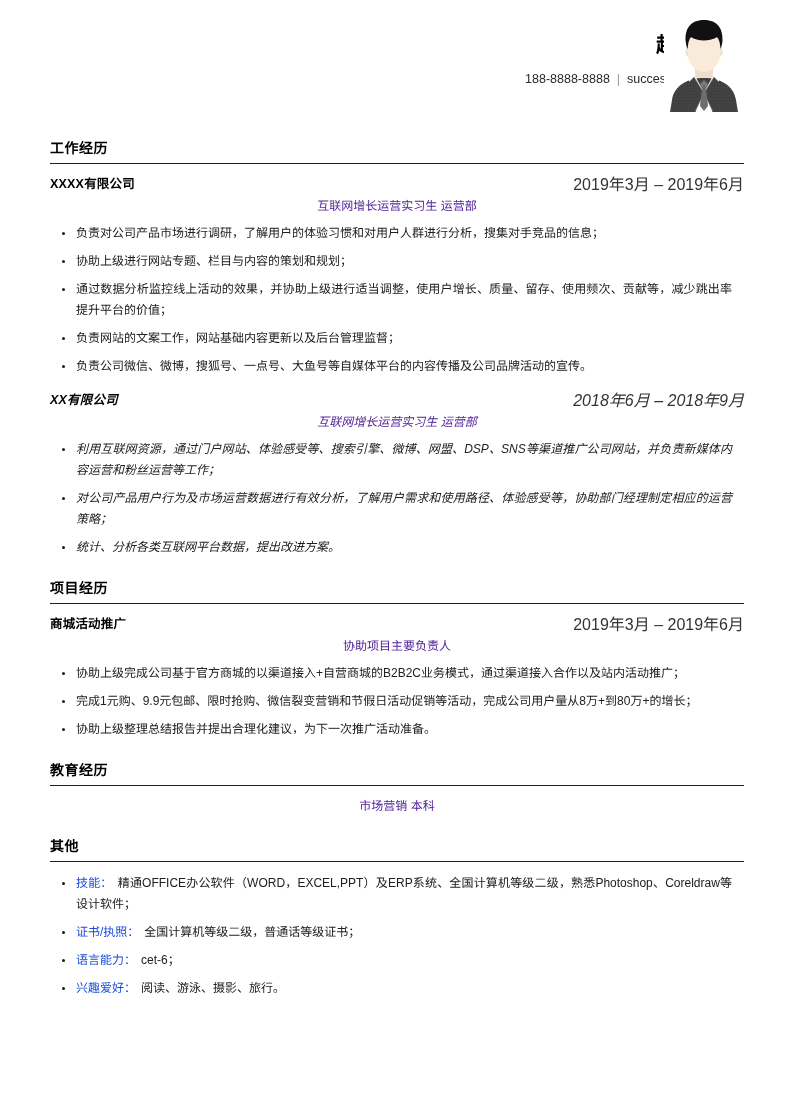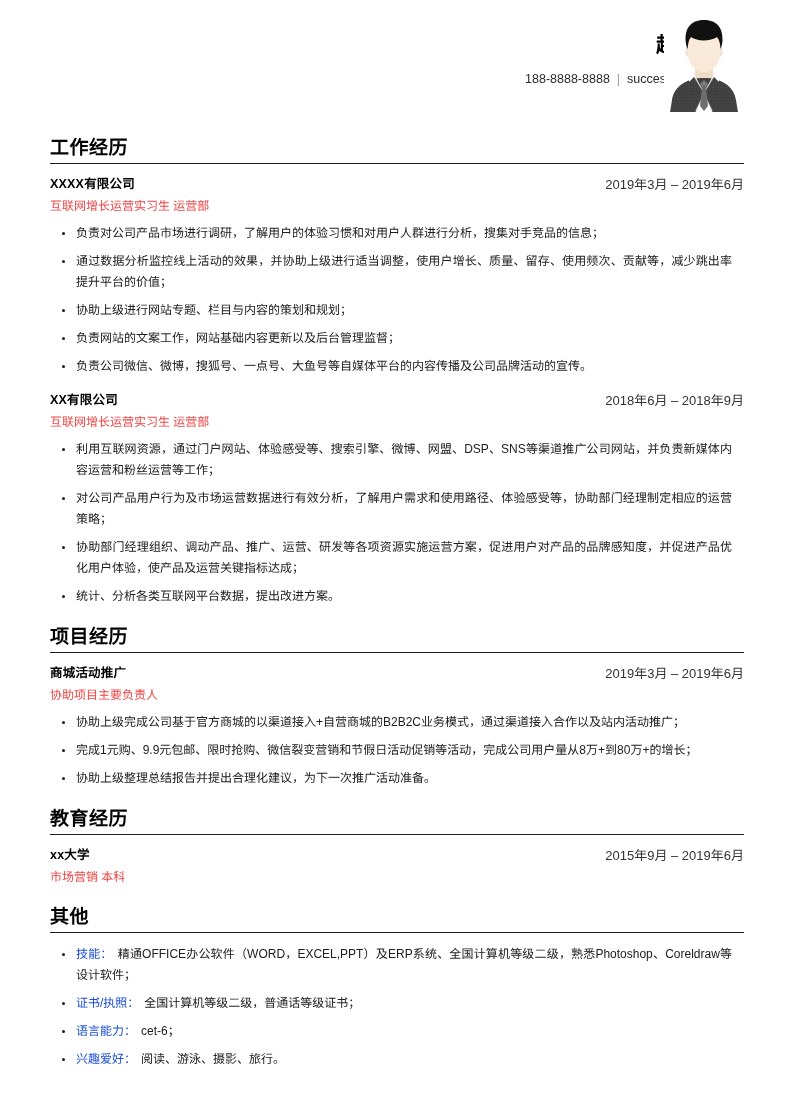--- a/index.html
+++ b/index.html
@@ -64,64 +64,66 @@
     height: 104px;
     overflow: hidden;
     background: #ffffff;
   }
 
   
   .section {
     margin-top: 20px;
   }
   .section-title {
-    font-size: 19px;
+    font-size: 14px;
     font-weight: bold;
     color: #000;
     line-height: 20px;
     padding-bottom: 5px;
     letter-spacing: 0.5px;
   }
   .section-rule {
     border: 0;
     border-top: 1px solid #1f1f1f;
     margin: 0 0 11px 0;
     height: 0;
   }
 
   
   .entry {
     margin-bottom: 4px;
   }
   .entry + .entry {
     margin-top: 14px;
+    font-style: italic;
   }
   .entry-head {
     display: flex;
     justify-content: space-between;
     align-items: flex-start;
     line-height: 19px;
   }
   .entry-org {
     font-size: 12.5px;
     font-weight: bold;
     color: #000;
     letter-spacing: 0.2px;
   }
   .entry-date {
-    font-size: 13px;
+    font-size: 16px;
     color: #333;
     white-space: nowrap;
     font-weight: normal;
   }
   .entry-sub {
     font-size: 12px;
-    color: #ef4444;
+    color: #4c1d95;
     line-height: 19px;
     margin-top: 3px;
+    text-align: center;
   }
 
   
   ul.bullets {
     list-style: none;
     margin: 7px 12px 0 0;
     padding: 0;
   }
   ul.bullets > li {
     position: relative;
@@ -208,36 +210,35 @@
         <div class="section-title">工作经历</div>
         <hr class="section-rule">
         <div class="entry">
           <div class="entry-head">
             <span class="entry-org">XXXX有限公司</span>
             <span class="entry-date">2019年3月 – 2019年6月</span>
           </div>
           <div class="entry-sub">互联网增长运营实习生 运营部</div>
           <ul class="bullets">
             <li>负责对公司产品市场进行调研，了解用户的体验习惯和对用户人群进行分析，搜集对手竞品的信息；</li>
+            <li>协助上级进行网站专题、栏目与内容的策划和规划；</li>
             <li>通过数据分析监控线上活动的效果，并协助上级进行适当调整，使用户增长、质量、留存、使用频次、贡献等，减少跳出率提升平台的价值；</li>
-            <li>协助上级进行网站专题、栏目与内容的策划和规划；</li>
             <li>负责网站的文案工作，网站基础内容更新以及后台管理监督；</li>
             <li>负责公司微信、微博，搜狐号、一点号、大鱼号等自媒体平台的内容传播及公司品牌活动的宣传。</li>
           </ul>
         </div>
         <div class="entry">
           <div class="entry-head">
             <span class="entry-org">XX有限公司</span>
             <span class="entry-date">2018年6月 – 2018年9月</span>
           </div>
           <div class="entry-sub">互联网增长运营实习生 运营部</div>
           <ul class="bullets">
             <li>利用互联网资源，通过门户网站、体验感受等、搜索引擎、微博、网盟、DSP、SNS等渠道推广公司网站，并负责新媒体内容运营和粉丝运营等工作；</li>
             <li>对公司产品用户行为及市场运营数据进行有效分析，了解用户需求和使用路径、体验感受等，协助部门经理制定相应的运营策略；</li>
-            <li>协助部门经理组织、调动产品、推广、运营、研发等各项资源实施运营方案，促进用户对产品的品牌感知度，并促进产品优化用户体验，使产品及运营关键指标达成；</li>
             <li>统计、分析各类互联网平台数据，提出改进方案。</li>
           </ul>
         </div>
       </div>
       <div class="section">
         <div class="section-title">项目经历</div>
         <hr class="section-rule">
         <div class="entry">
           <div class="entry-head">
             <span class="entry-org">商城活动推广</span>
@@ -248,24 +249,20 @@
             <li>协助上级完成公司基于官方商城的以渠道接入+自营商城的B2B2C业务模式，通过渠道接入合作以及站内活动推广；</li>
             <li>完成1元购、9.9元包邮、限时抢购、微信裂变营销和节假日活动促销等活动，完成公司用户量从8万+到80万+的增长；</li>
             <li>协助上级整理总结报告并提出合理化建议，为下一次推广活动准备。</li>
           </ul>
         </div>
       </div>
       <div class="section">
         <div class="section-title">教育经历</div>
         <hr class="section-rule">
         <div class="entry">
-          <div class="entry-head">
-            <span class="entry-org">xx大学</span>
-            <span class="entry-date">2015年9月 – 2019年6月</span>
-          </div>
           <div class="entry-sub">市场营销 本科</div>
         </div>
       </div>
     </div>
 
   <div class="section">
     <div class="section-title">其他</div>
     <hr class="section-rule">
     <ul class="bullets" id="other-host">
         <li><span class="li-label">技能：</span><span class="li-gap"></span><span>精通OFFICE办公软件（WORD，EXCEL,PPT）及ERP系统、全国计算机等级二级，熟悉Photoshop、Coreldraw等设计软件；</span></li>

